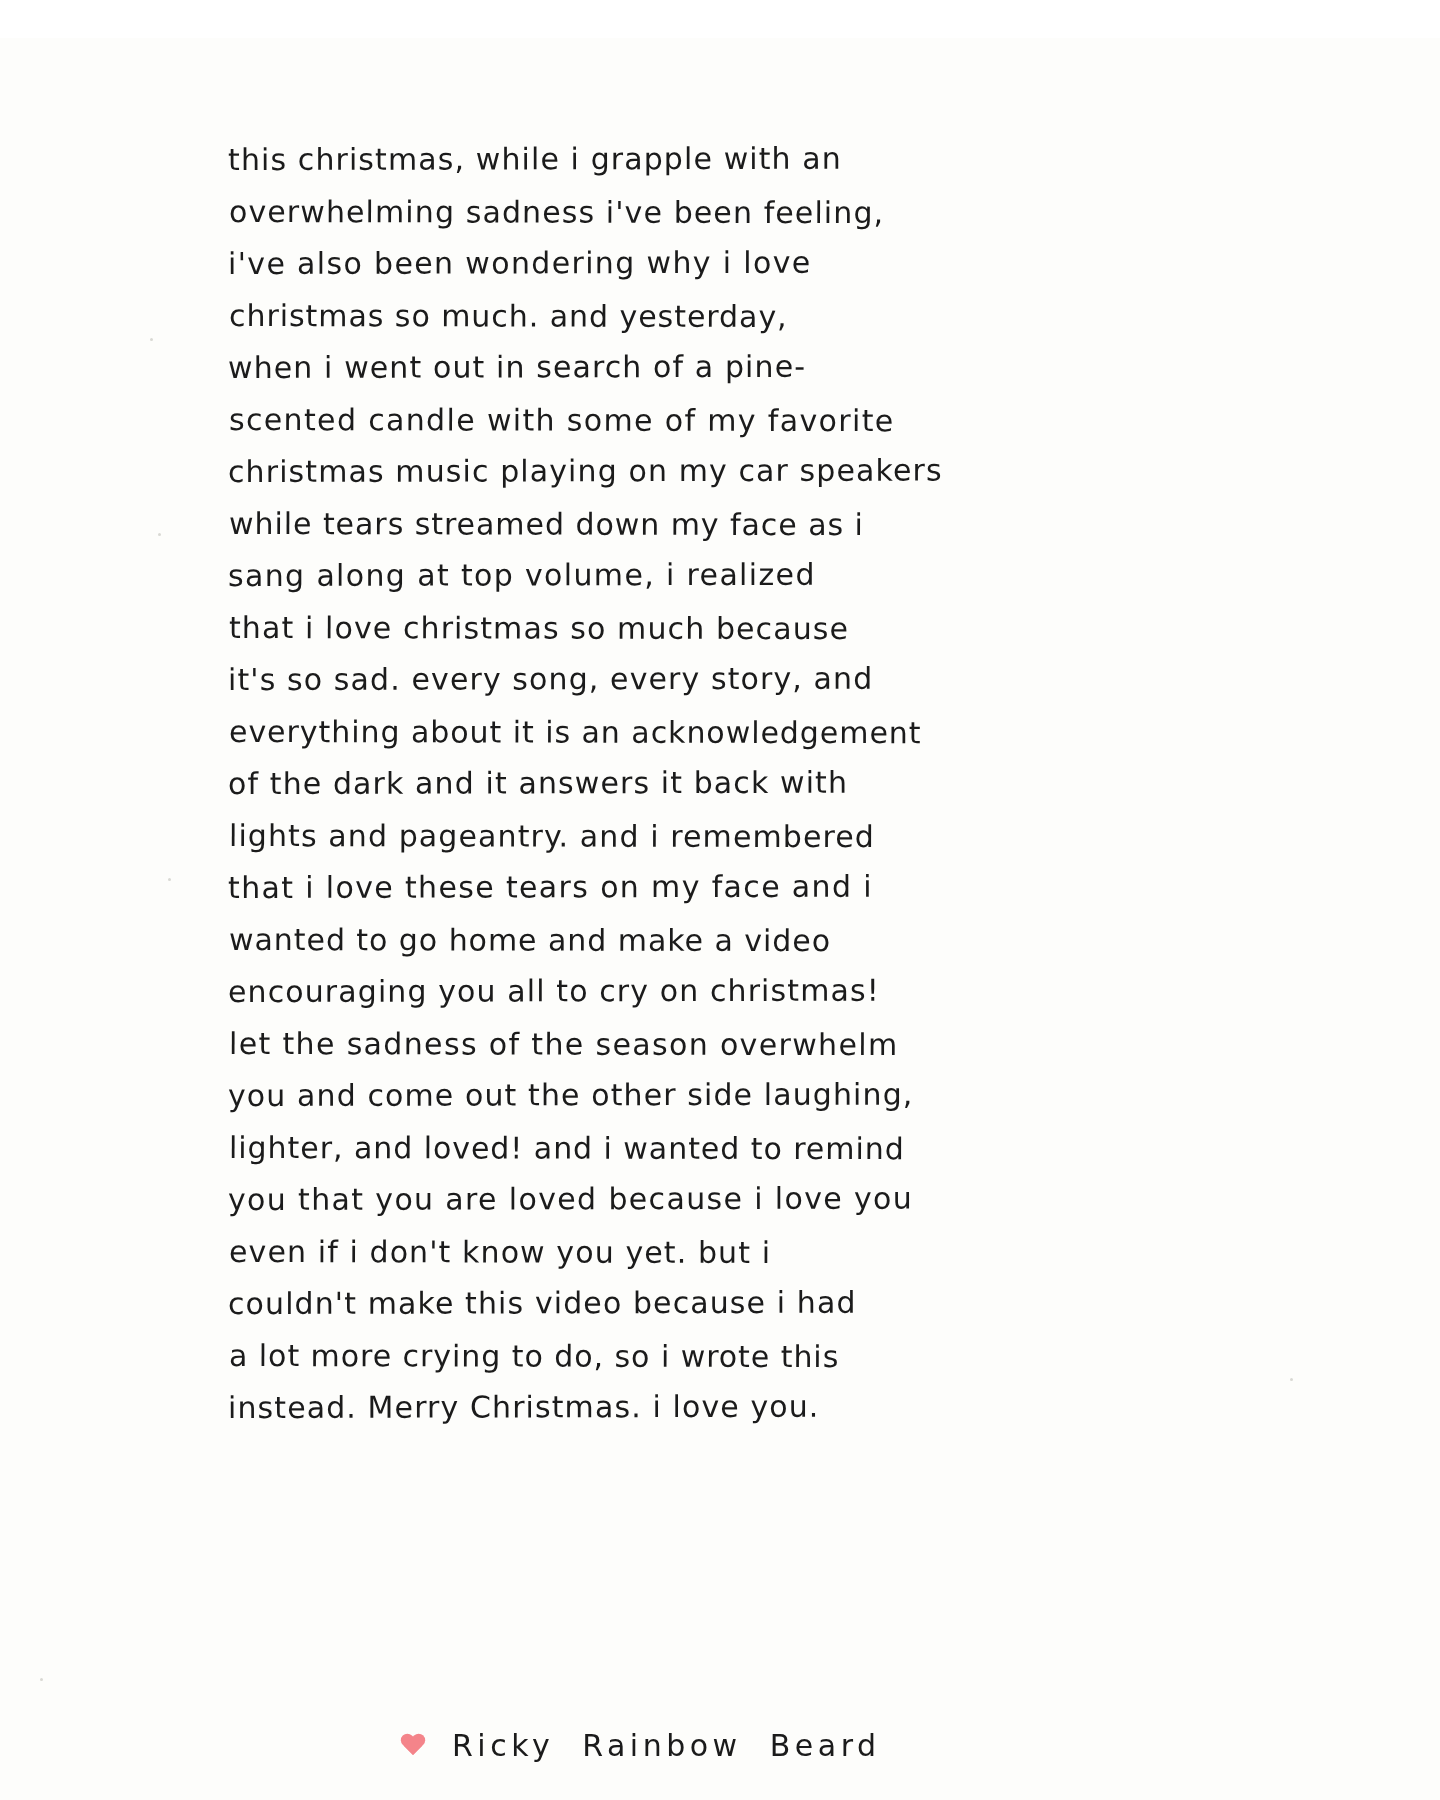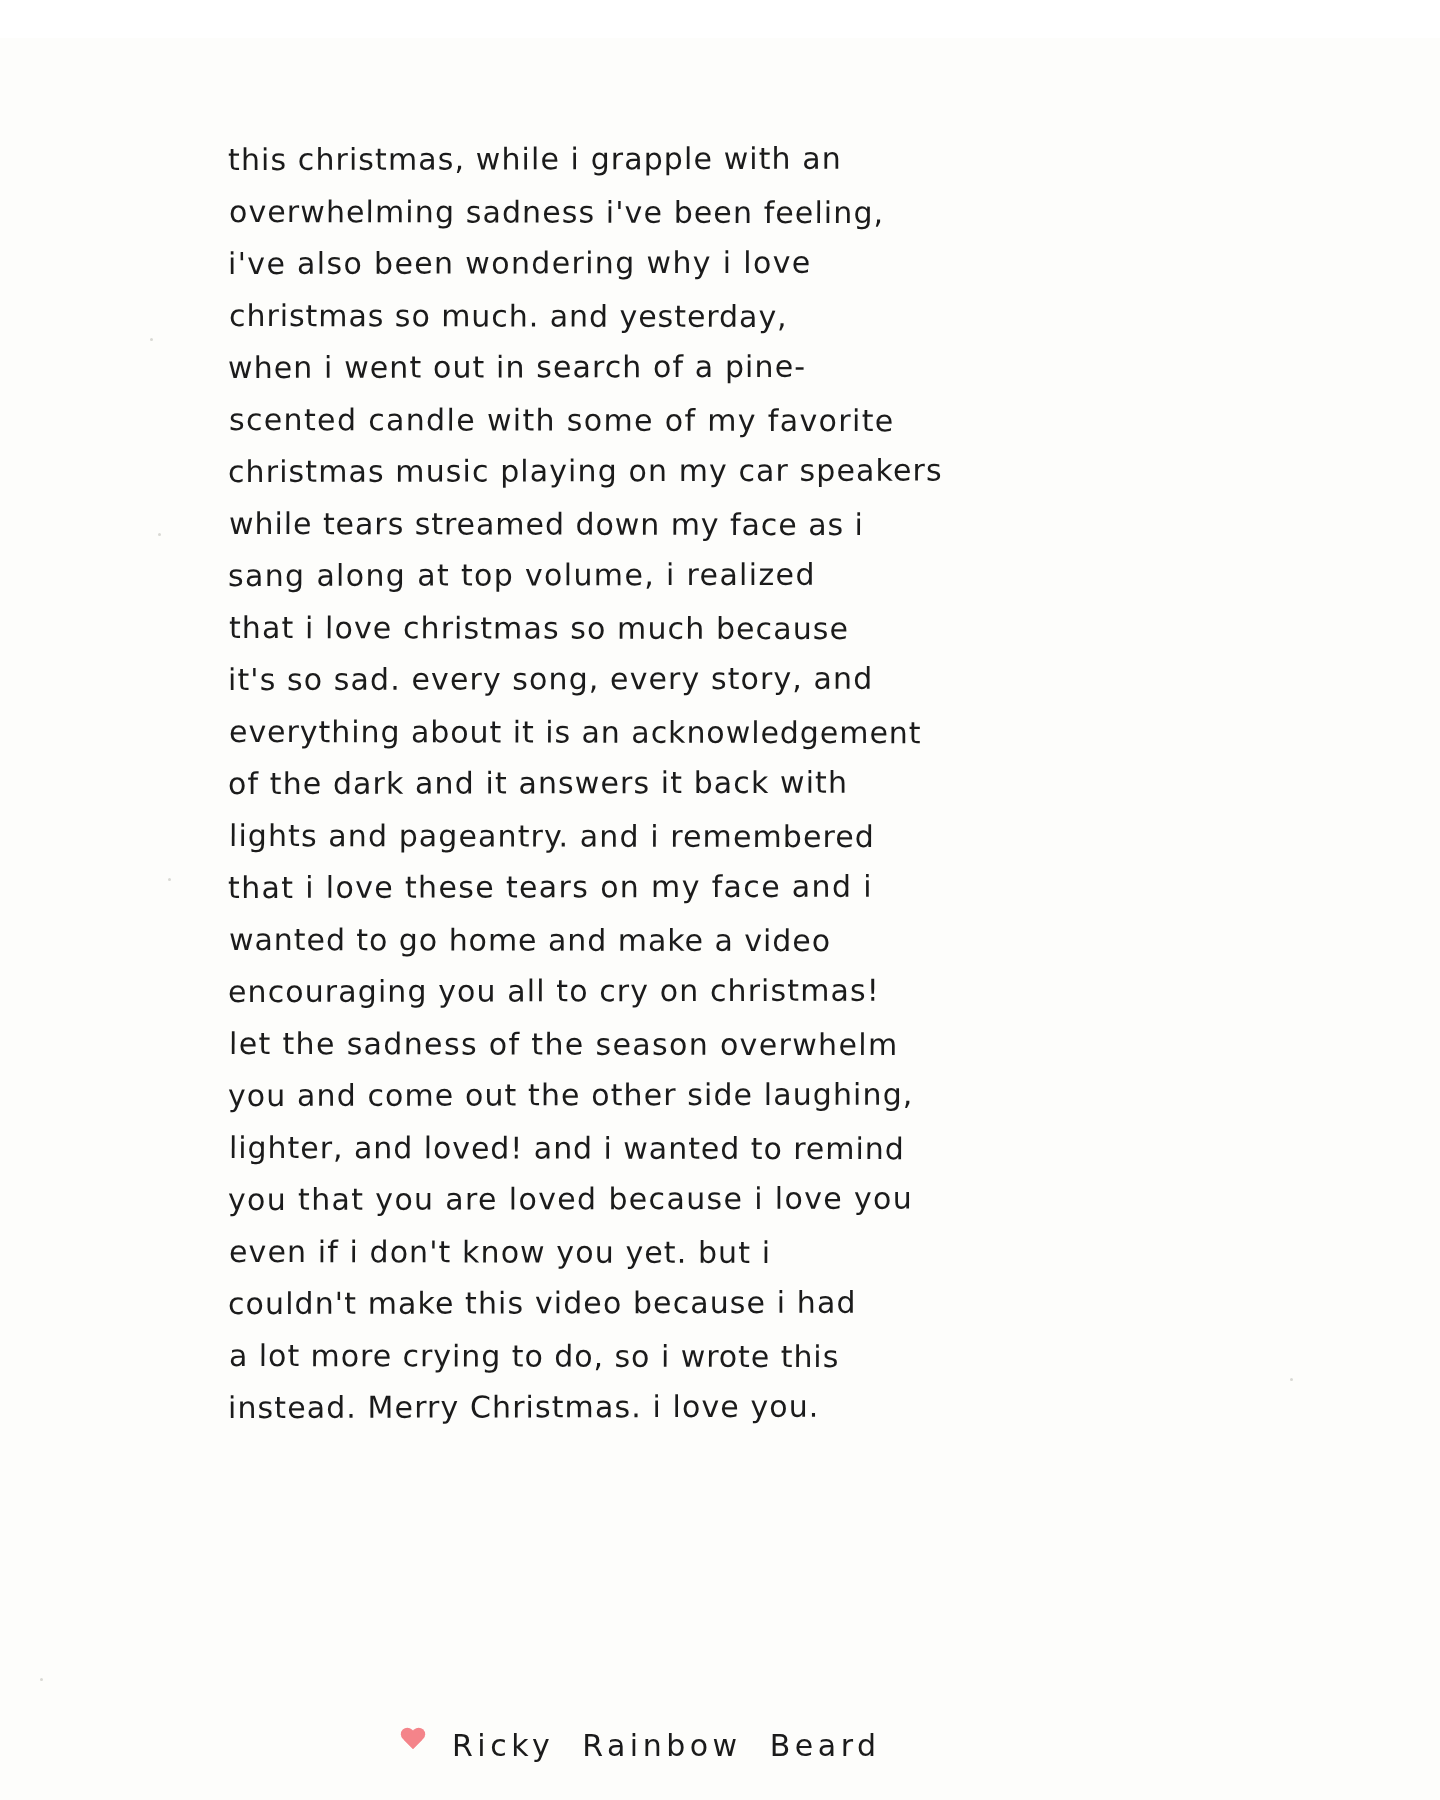--- a/index.html
+++ b/index.html
@@ -40,21 +40,21 @@
   .line:nth-child(odd)  { transform: rotate(-0.12deg) translateX(0px); }
   .line:nth-child(even) { transform: rotate(0.1deg) translateX(1px); }
   .line:nth-child(3n)   { letter-spacing: 1.35px; }
   .line:nth-child(4n)   { letter-spacing: 0.95px; }
 
   .signature-row {
     position: absolute;
     left: 400px;
     top: 1690px;
     display: flex;
-    align-items: flex-start;
+    align-items: center;
     gap: 26px;
   }
   .heart {
     width: 26px;
     height: 24px;
     position: relative;
     flex: 0 0 auto;
   }
   .heart::before,
   .heart::after {

